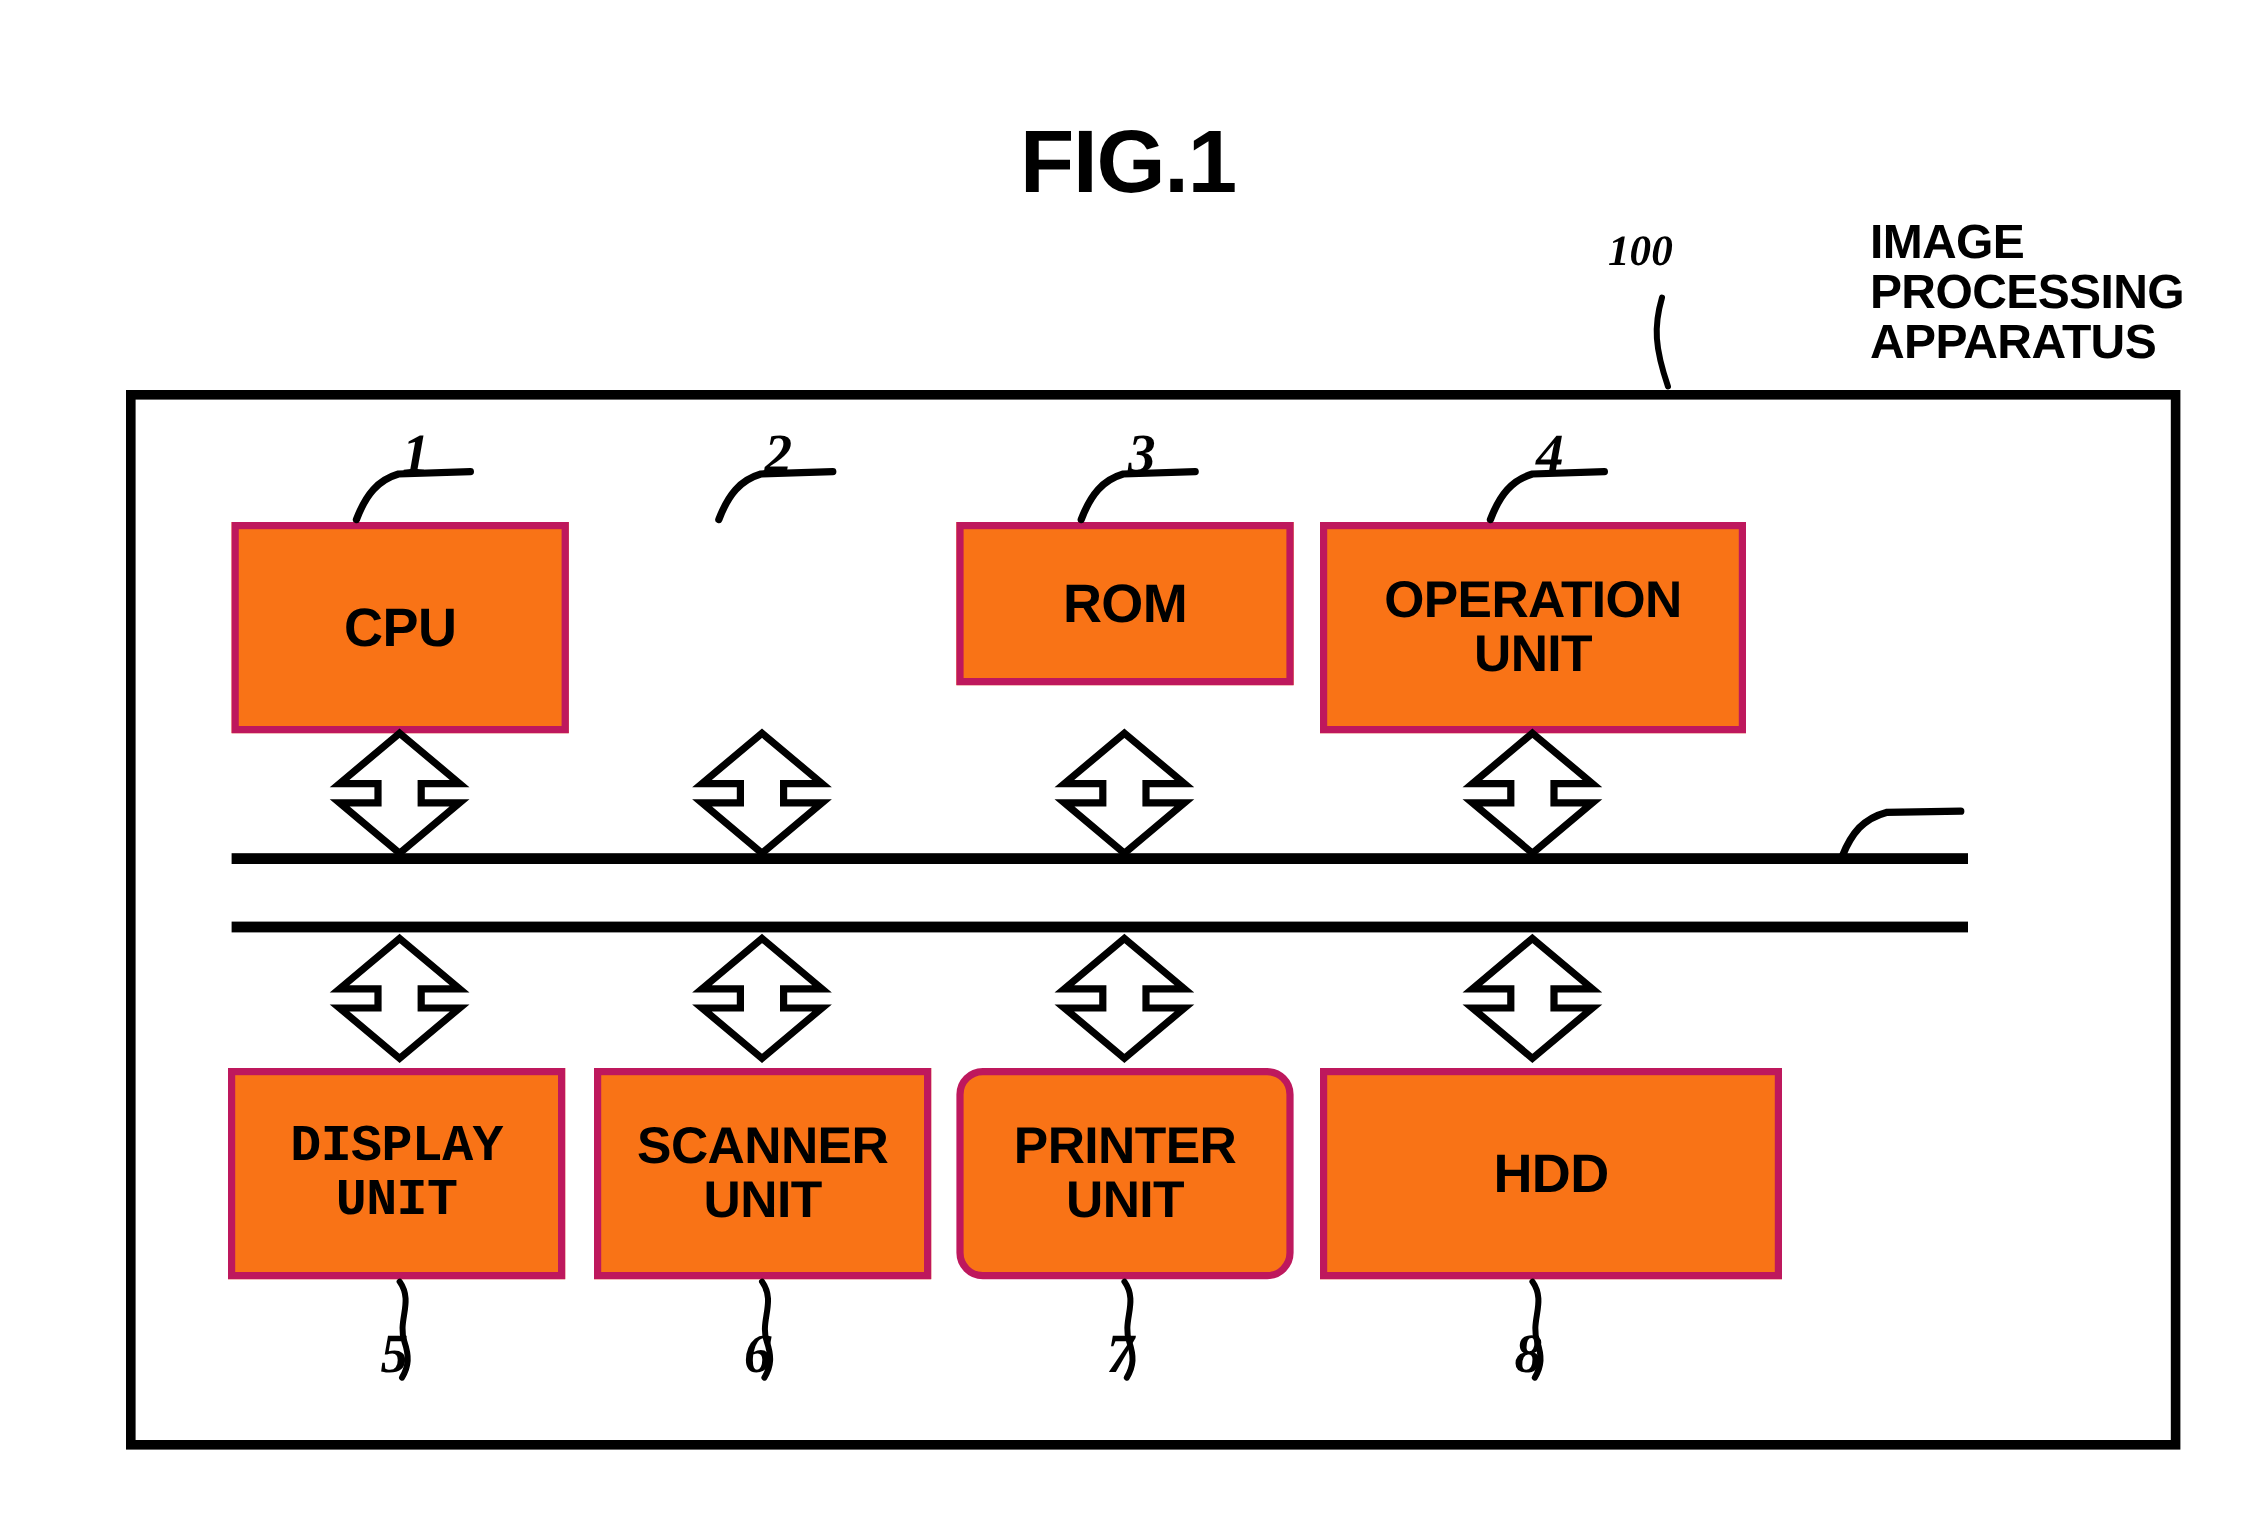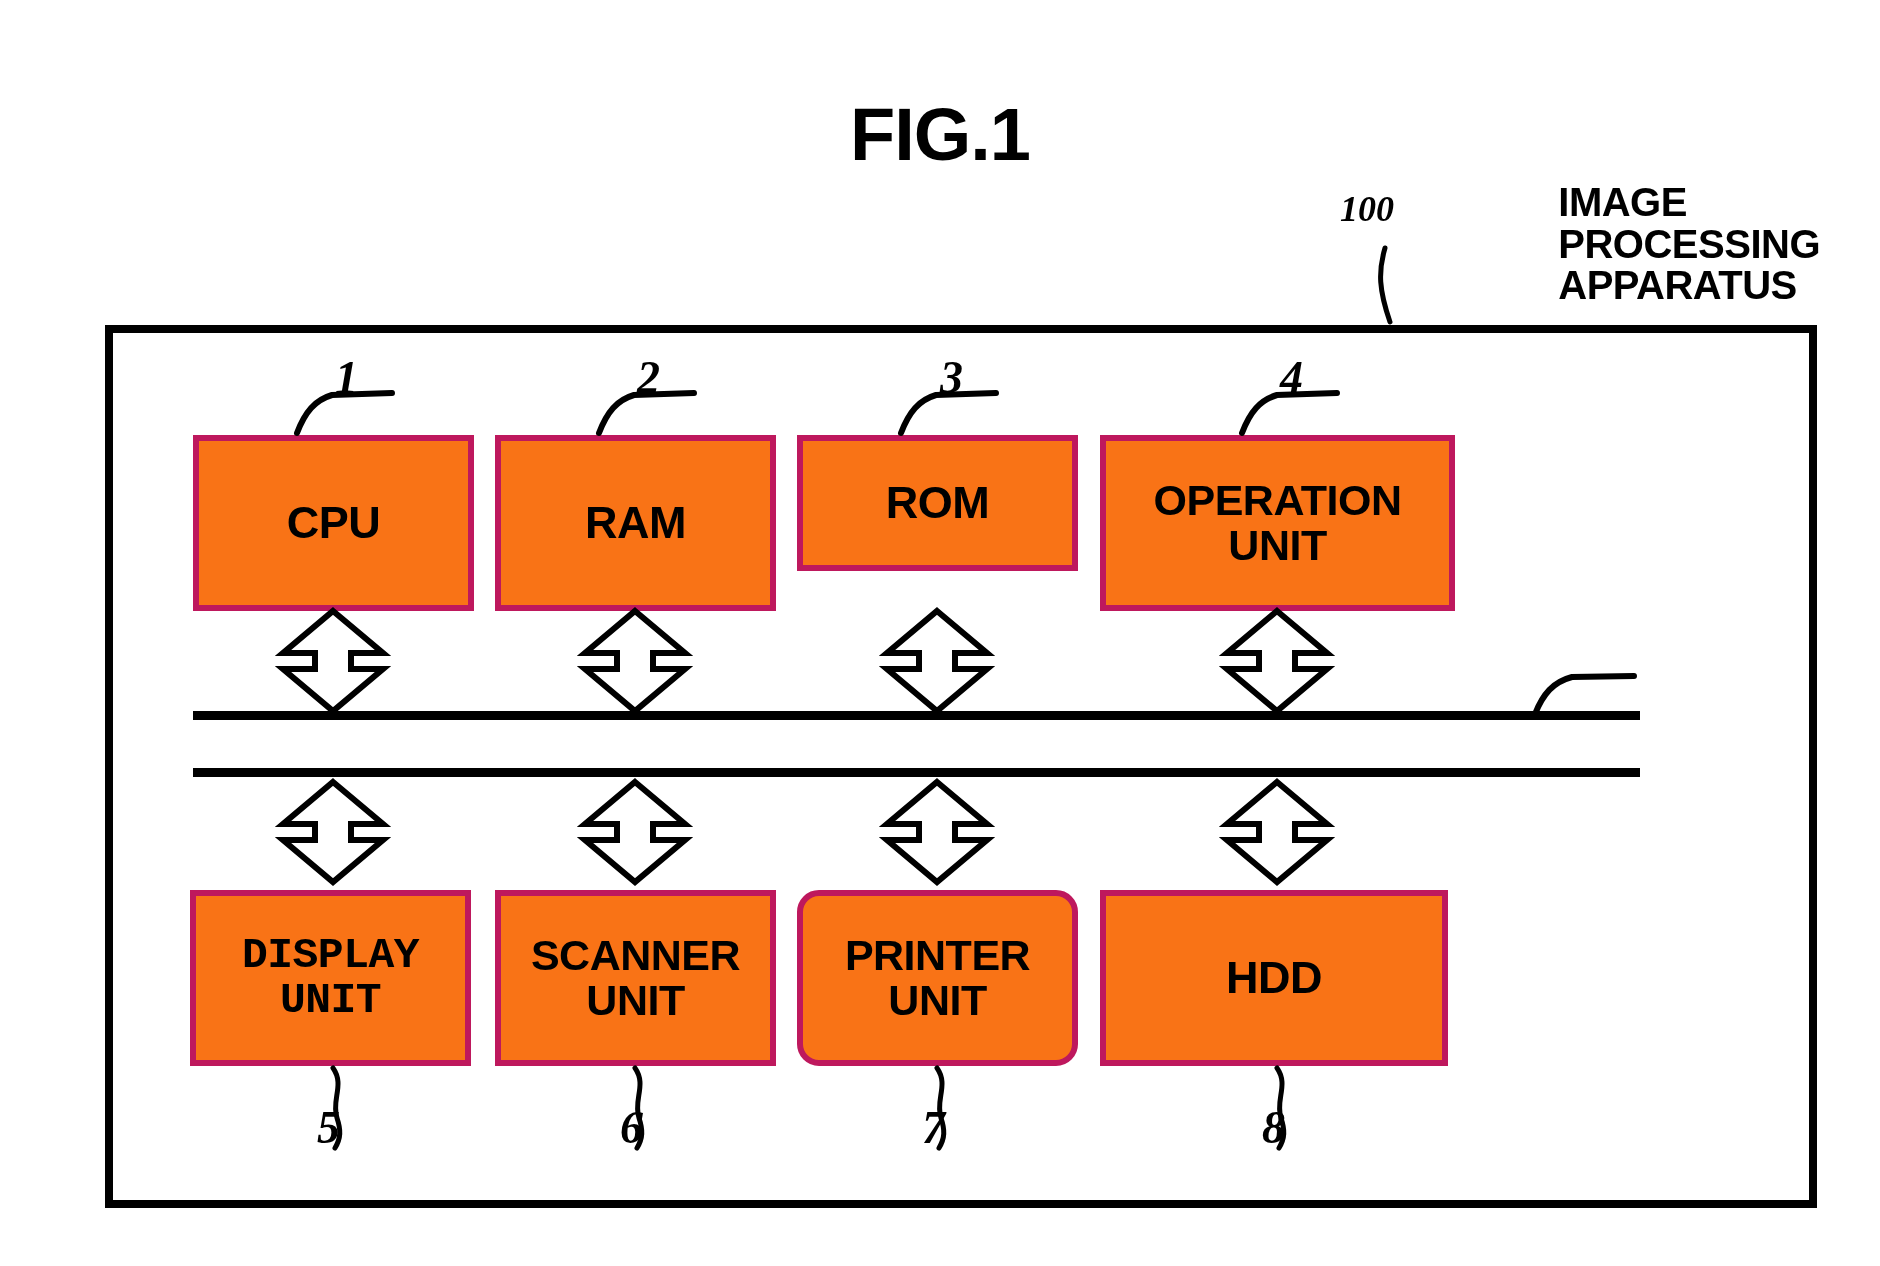--- a/index.html
+++ b/index.html
@@ -149,40 +149,39 @@
 
   <div id="bus-label">
     <span class="cap-line">MAIN</span>
     <span class="cap-line">BUS</span>
   </div>
   <div id="bus-ref">9</div>
 
   <div id="apparatus-frame"></div>
 
   <div class="unit-box" style="left:193px; top:435px; width:281px; height:176px;">CPU</div>
-  <div class="unit-box" style="left:495px; top:435px; width:281px; height:176px;">RAM</div>
   <div class="unit-box" style="left:797px; top:435px; width:281px; height:136px;">ROM</div>
   <div class="unit-box narrow-label" style="left:1100px; top:435px; width:355px; height:176px;">OPERATION
 UNIT</div>
 
   <div class="ref-num" style="left:335px; top:355px;">1</div>
   <div class="ref-num" style="left:637px; top:355px;">2</div>
   <div class="ref-num" style="left:940px; top:355px;">3</div>
   <div class="ref-num" style="left:1280px; top:355px;">4</div>
 
   <div class="bus-line" id="bus-line-top"></div>
   <div class="bus-line" id="bus-line-bottom"></div>
 
   <div class="unit-box narrow-label" style="left:190px; top:890px; width:281px; height:176px;font-family:Liberation Mono, monospace;">DISPLAY
 UNIT</div>
   <div class="unit-box narrow-label" style="left:495px; top:890px; width:281px; height:176px;text-align:center;">SCANNER
 UNIT</div>
   <div class="unit-box narrow-label" style="left:797px; top:890px; width:281px; height:176px;border-radius:22px;">PRINTER
 UNIT</div>
-  <div class="unit-box" style="left:1100px; top:890px; width:348px; height:176px;">HDD</div>
+  <div class="unit-box" style="left:1100px; top:890px; width:385px; height:176px;">HDD</div>
 
   <div class="ref-num" style="left:317px; top:1105px;">5</div>
   <div class="ref-num" style="left:620px; top:1105px;">6</div>
   <div class="ref-num" style="left:922px; top:1105px;">7</div>
   <div class="ref-num" style="left:1262px; top:1105px;">8</div>
 
   <svg id="vector-layer" viewBox="0 0 1880 1266">
     <defs>
       <g id="dbl-arrow">
 

